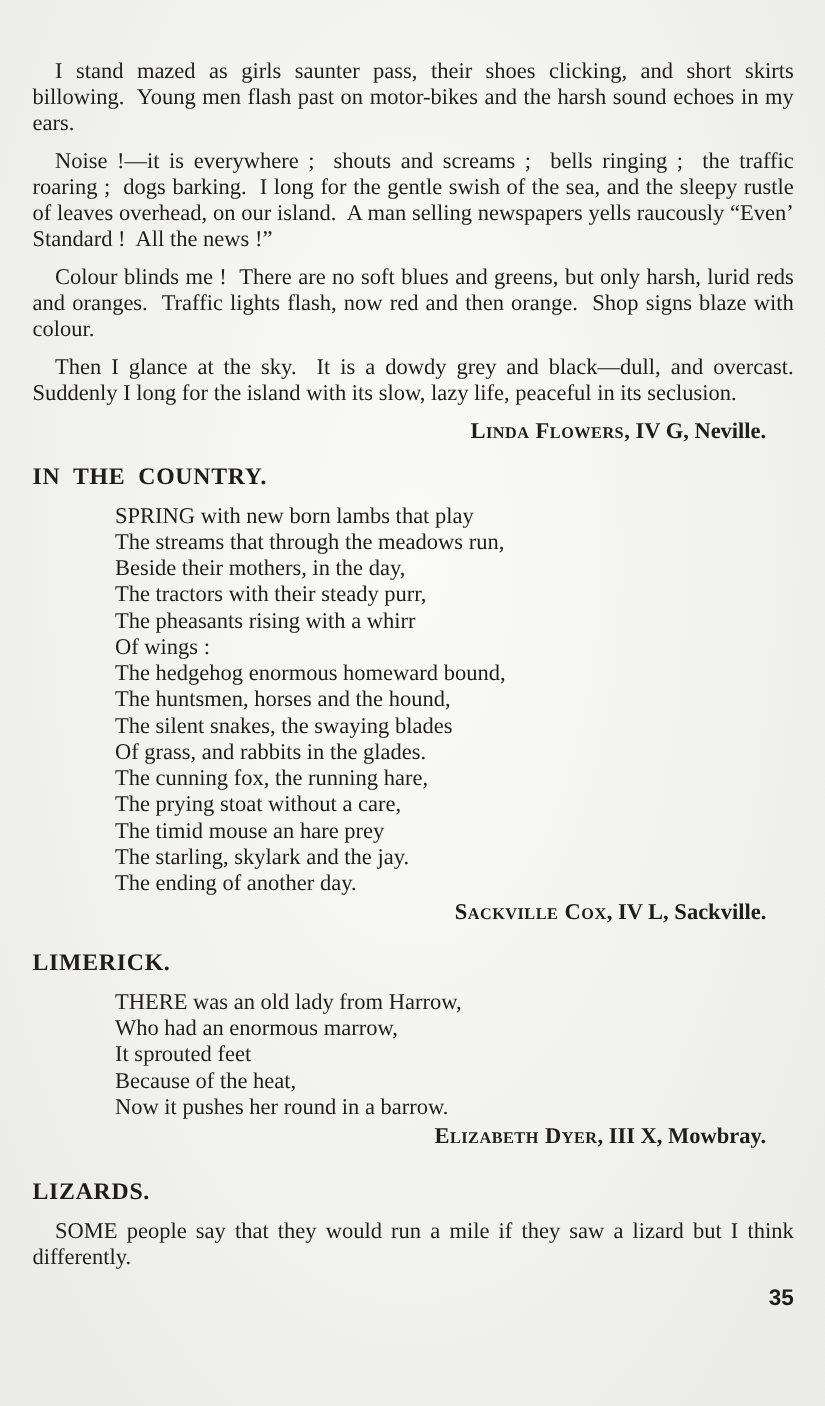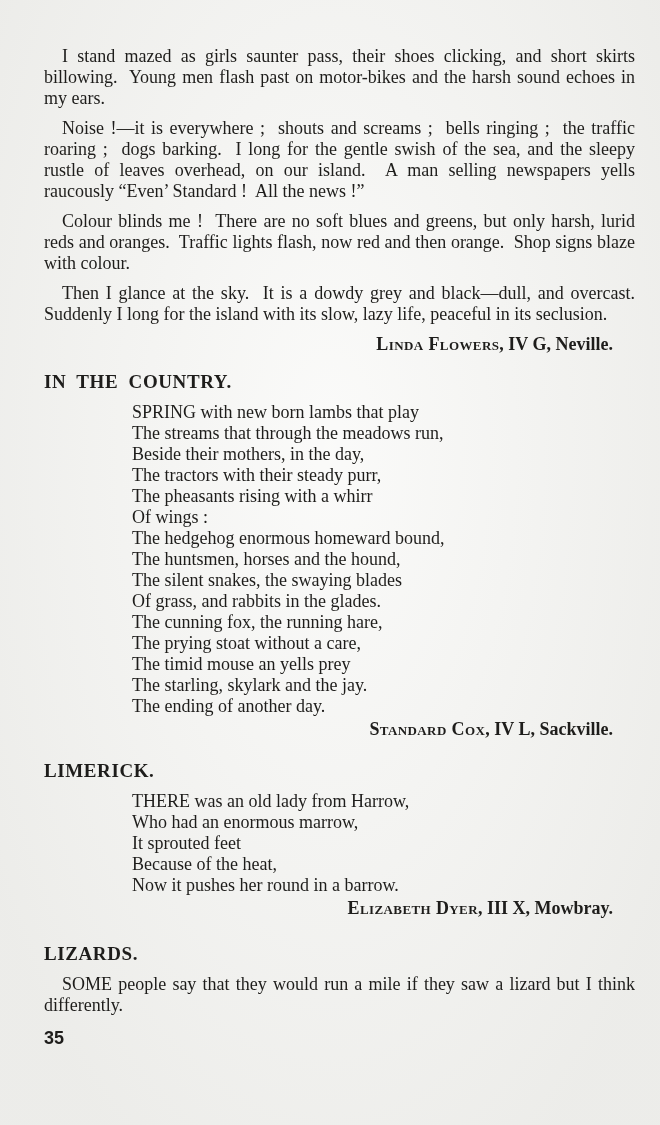--- a/index.html
+++ b/index.html
@@ -13,21 +13,21 @@
       radial-gradient(ellipse at 50% 40%, rgba(255,255,255,0.6), rgba(0,0,0,0.03) 85%),
       #f4f4f1;
     font-family: "Liberation Serif", "DejaVu Serif", serif;
     color: #1e1d1b;
     overflow: hidden;
   }
   .page {
     box-sizing: border-box;
     width: 660px;
     height: 1001px;
-    padding: 46px 25px 0 44px;
+    padding: 46px 25px 0 26px;
   }
   p.body-par {
     font-size: 18px;
     line-height: 21px;
     text-align: justify;
     text-indent: 18px;
     margin: 0 0 9px 0;
     white-space: pre-wrap;
   }
   .attribution {
@@ -45,35 +45,35 @@
     font-size: 19px;
     line-height: 21px;
     font-weight: bold;
     letter-spacing: 0.6px;
     word-spacing: 5px;
     margin: 16px 0 10px 0;
   }
   h2.section-heading.limerick { margin-top: 20px; }
   h2.section-heading.lizards  { margin-top: 24px; font-family: Liberation Serif, serif; }
   .poem {
-    margin-left: 88px;
+    margin-left: 66px;
   }
   .poem-line {
     font-size: 18px;
     line-height: 21px;
     white-space: pre-wrap;
   }
   p.body-par.no-indent {
     text-indent: 18px;
   }
   .page-number {
     font-family: "Liberation Sans", sans-serif;
     font-weight: bold;
     font-size: 18px;
-    text-align: left;
+    text-align: right;
     margin: 12px 0 0 0;
   }
 </style>
 </head>
 <body>
 
 <div class="page">
 
   <p class="body-par">I stand mazed as girls saunter pass, their shoes clicking, and short skirts billowing.  Young men flash past on motor-bikes and the harsh sound echoes in my ears.</p>
   <p class="body-par">Noise !—it is everywhere ;  shouts and screams ;  bells ringing ;  the traffic roaring ;  dogs barking.  I long for the gentle swish of the sea, and the sleepy rustle of leaves overhead, on our island.  A man selling newspapers yells raucously “Even’ Standard !  All the news !”</p>
@@ -90,26 +90,26 @@
     <div class="poem-line">Beside their mothers, in the day,</div>
     <div class="poem-line">The tractors with their steady purr,</div>
     <div class="poem-line">The pheasants rising with a whirr</div>
     <div class="poem-line">Of wings :</div>
     <div class="poem-line">The hedgehog enormous homeward bound,</div>
     <div class="poem-line">The huntsmen, horses and the hound,</div>
     <div class="poem-line">The silent snakes, the swaying blades</div>
     <div class="poem-line">Of grass, and rabbits in the glades.</div>
     <div class="poem-line">The cunning fox, the running hare,</div>
     <div class="poem-line">The prying stoat without a care,</div>
-    <div class="poem-line">The timid mouse an yells prey</div>
+    <div class="poem-line">The timid mouse an hare prey</div>
     <div class="poem-line">The starling, skylark and the jay.</div>
     <div class="poem-line">The ending of another day.</div>
   </div>
 
-  <div class="attribution"><span class="sc">Standard Cox</span><span>, IV L, Sackville.</span></div>
+  <div class="attribution"><span class="sc">Sackville Cox</span><span>, IV L, Sackville.</span></div>
 
   <h2 class="section-heading limerick">LIMERICK.</h2>
 
   <div class="poem">
     <div class="poem-line">THERE was an old lady from Harrow,</div>
     <div class="poem-line">Who had an enormous marrow,</div>
     <div class="poem-line">It sprouted feet</div>
     <div class="poem-line">Because of the heat,</div>
     <div class="poem-line">Now it pushes her round in a barrow.</div>
   </div>

